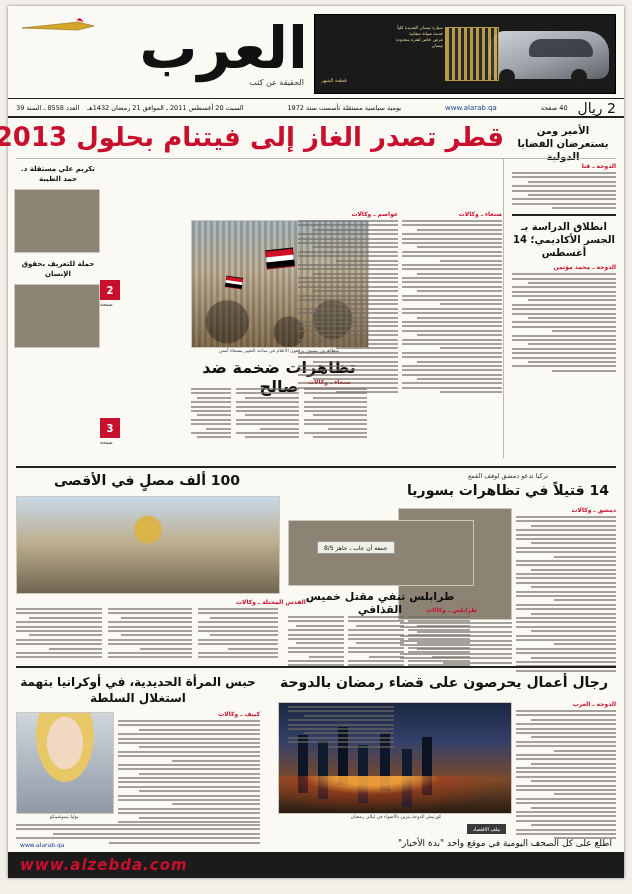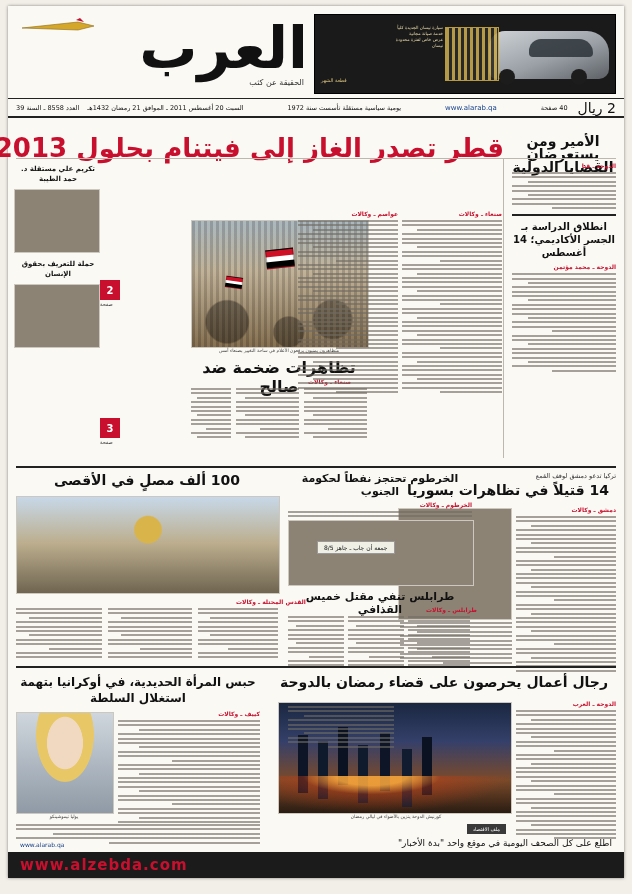--- a/index.html
+++ b/index.html
@@ -38,29 +38,29 @@
   .logo-sub{position:absolute;right:4px;top:66px;font-size:8px;color:#333;}
   .sword{position:absolute;right:210px;top:4px;width:78px;height:22px;}
   
   .strip{position:absolute;left:0;top:92px;width:616px;height:20px;
     border-top:1px solid #222;border-bottom:2px solid #222;
     display:flex;align-items:center;justify-content:space-between;
     padding:0 8px;box-sizing:border-box;font-size:6.5px;color:#111;direction:rtl;}
   .strip .price{font-size:14px;}
   .strip .site{color:#123f8a;font-size:7px;}
   
-  .headline-row{position:absolute;left:0;top:114px;width:616px;height:40px;margin-top:11px;}
+  .headline-row{position:absolute;left:0;top:114px;width:616px;height:40px;}
   .main-headline{
     position:absolute;right:120px;left:8px;top:0;text-align:center;
     color:#c8102e;font-size:26px;font-weight:bold;direction:rtl;line-height:34px;
     white-space:nowrap;
   }
   .rightcol-head{
     position:absolute;right:8px;top:4px;width:106px;text-align:center;
-    font-size:14px;font-weight:bold;color:#111;direction:rtl;line-height:13px;
+    font-size:10px;font-weight:bold;color:#111;direction:rtl;line-height:13px;
   }
   
   .colrule{position:absolute;background:#bdb8ae;}
   .txt{direction:rtl;text-align:justify;color:#2a2a2a;}
   .kicker{color:#c8102e;font-size:6px;font-weight:bold;direction:rtl;}
   .sec-head{font-weight:bold;color:#111;direction:rtl;}
   .hr-thick{height:2px;background:#222;}
   
   .lines{--lh:4.2px;}
   .lines i{display:block;height:2px;background:#6f6a63;margin-bottom:2.4px;opacity:.62;}
@@ -114,21 +114,21 @@
       linear-gradient(180deg,#cfd6dd 0%,#8f9aa6 100%);
   }
   .flag{
     position:absolute;width:26px;height:17px;
     background:linear-gradient(180deg,#ce1126 0 33%,#ffffff 33% 66%,#000 66% 100%);
     border:.5px solid rgba(0,0,0,.3);transform:rotate(-6deg);
   }
   
   .bottom-bar{position:absolute;left:0;bottom:0;width:616px;height:26px;background:#1b1b1b;}
   .bottom-url{position:absolute;left:12px;bottom:4px;font-size:15px;font-weight:bold;
-    color:#c8102e;letter-spacing:1px;font-family:"DejaVu Sans",sans-serif;}
+    color:#c8102e;letter-spacing:1px;font-family:"DejaVu Sans",sans-serif;font-style:italic;}
   .bottom-ar{position:absolute;right:12px;top:-14px;font-size:9px;color:#111;direction:rtl;}
   .sitefoot{position:absolute;left:12px;bottom:30px;font-size:6px;color:#123f8a;}
   .badge{
     position:absolute;width:20px;height:20px;background:#c8102e;color:#fff;
     display:flex;align-items:center;justify-content:center;font-size:10px;font-weight:bold;
   }
   .badge-lbl{position:absolute;font-size:5px;color:#333;direction:rtl;}
 </style>
 </head>
 <body>
@@ -380,21 +380,21 @@
         <i class="m"></i>
           <i class="l"></i>
           <i class="l"></i>
           <i class="s"></i>
       </div>
     </div>
 
     <div class="hr-thick" style="position:absolute;left:8px;top:460px;width:600px;"></div>
 
     <div style="position:absolute;right:8px;top:466px;width:216px;">
-      <div style="font-size:6.5px;color:#333;direction:rtl;text-align:right;">تركيا تدعو دمشق لوقف القمع</div>
+      <div style="font-size:6.5px;color:#333;direction:rtl;text-align:center;">تركيا تدعو دمشق لوقف القمع</div>
       <div class="sec-head" style="font-size:14px;text-align:center;margin-top:2px;">14 قتيلاً في تظاهرات بسوريا</div>
     </div>
     <div class="photo" style="right:112px;top:502px;width:112px;height:110px;">
       <div class="crowd2"></div>
     </div>
     <div style="position:absolute;right:8px;top:500px;width:100px;">
       <div class="kicker">دمشق ـ وكالات</div>
       <div class="lines txt" style="margin-top:3px;">
         <i class="l"></i>
           <i class="l"></i>
@@ -440,36 +440,20 @@
         <i class="m"></i>
         <i class="l"></i>
         <i class="l"></i>
         <i class="l"></i>
       <i class="m"></i>
         <i class="l"></i>
         <i class="l"></i>
         <i class="s"></i>
     </div>
 
-    <div style="position:absolute;left:280px;top:466px;width:184px;">
-      <div class="sec-head" style="font-size:11px;text-align:center;">الخرطوم تحتجز نفطاً لحكومة الجنوب</div>
-      <div class="kicker" style="margin-top:3px;text-align:right;">الخرطوم ـ وكالات</div>
-      <div class="lines txt" style="margin-top:3px;">
-        <i class="l"></i>
-          <i class="l"></i>
-          <i class="m"></i>
-          <i class="l"></i>
-          <i class="l"></i>
-          <i class="l"></i>
-        <i class="m"></i>
-          <i class="l"></i>
-          <i class="l"></i>
-          <i class="s"></i>
-      </div>
-    </div>
     <div class="photo" style="left:280px;top:514px;width:184px;height:64px;">
       <div class="crowd2"></div>
       <div style="position:absolute;left:28px;top:20px;background:#efefe6;color:#111;
                   font-size:6px;padding:2px 6px;border:1px solid #999;direction:rtl;">جمعة أن جاب ـ جاهز 8/5</div>
     </div>
     <div class="sec-head" style="position:absolute;left:280px;top:584px;width:184px;text-align:center;font-size:11px;">طرابلس تنفي مقتل خميس القذافي</div>
     <div class="kicker" style="position:absolute;left:418px;top:600px;">طرابلس ـ وكالات</div>
     <div class="lines txt" style="position:absolute;left:400px;top:610px;width:62px;">
       <i class="l"></i>
         <i class="l"></i>

